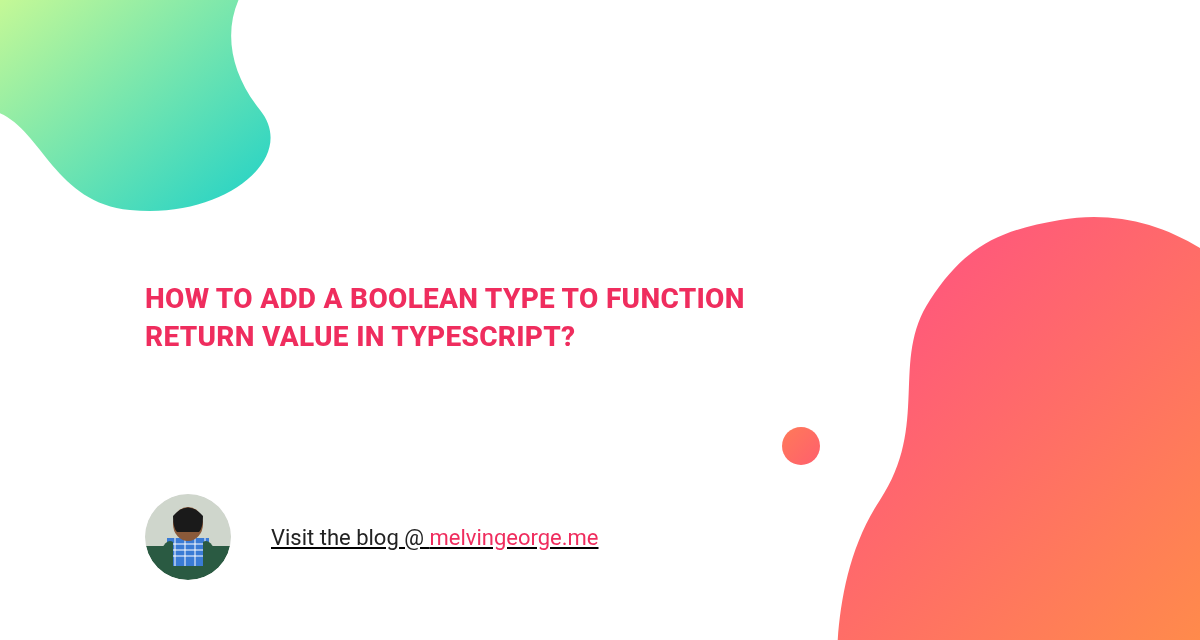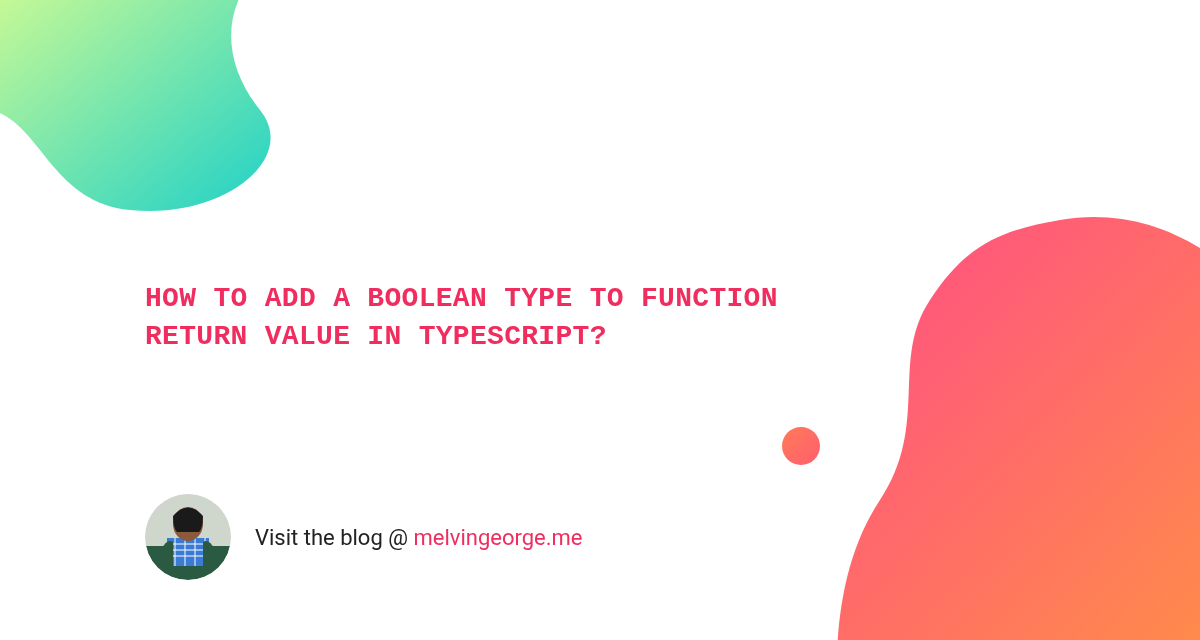--- a/index.html
+++ b/index.html
@@ -42,30 +42,30 @@
     left: 145px;
     top: 280px;
     width: 700px;
     font-weight: 800;
     font-size: 28px;
     line-height: 1.35;
     letter-spacing: 0.3px;
     color: #ef2d5e;
     text-transform: uppercase;
     z-index: 1;
-    font-family: Liberation Mono, monospace;
   }
   .footer {
     position: absolute;
     left: 145px;
     bottom: 60px;
     display: flex;
     align-items: center;
-    gap: 24px;
+    gap: 40px;
     z-index: 1;
+    text-decoration: underline;
   }
   .avatar {
     width: 86px;
     height: 86px;
     border-radius: 50%;
     background: #e8e8e8;
     flex: 0 0 auto;
     overflow: hidden;
     position: relative;
   }

